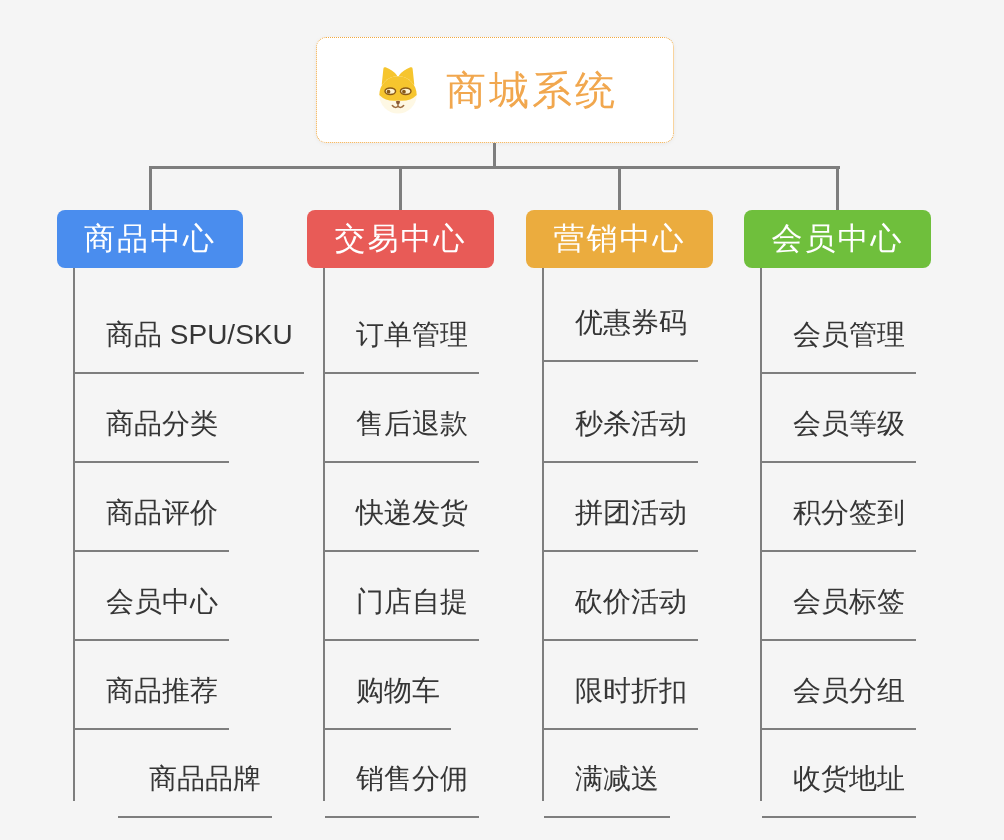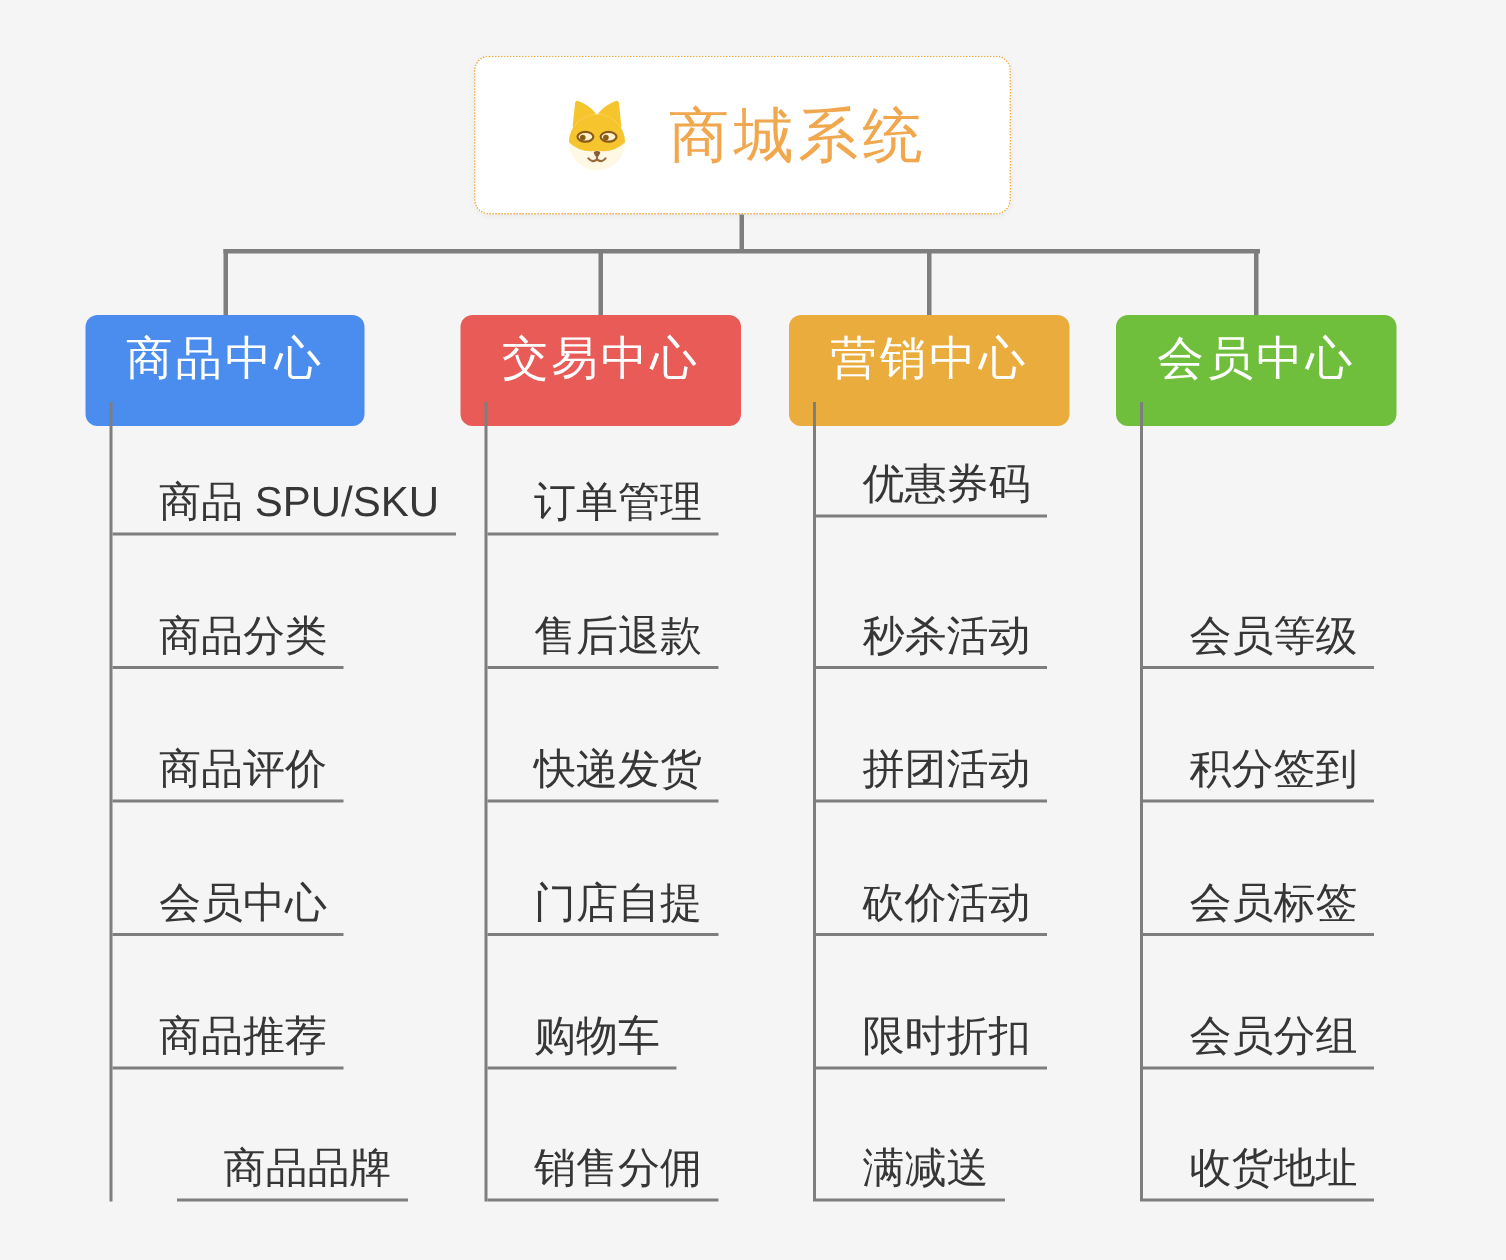--- a/index.html
+++ b/index.html
@@ -36,21 +36,21 @@
     font-weight:400;
     white-space:nowrap;
   }
   .dog-icon{width:52px;height:52px;display:block;}
   
   .line{position:absolute;background:#7e7e7e;}
   
   .branch-header{
     position:absolute;
     top:210px;
-    height:74px;
+    height:58px;
     border-radius:8px;
     color:#ffffff;
     font-size:31px;
     letter-spacing:2px;
     line-height:58px;
     text-align:center;
     white-space:nowrap;
     cursor:default;
   }
   
@@ -60,21 +60,21 @@
     width:235px;
     height:533px;
     border-left:2px solid #7e7e7e;
     box-sizing:content-box;
   }
   .branch-item{
     position:absolute;
     left:0;
     height:40px;
     line-height:40px;
-    padding:0 11px 0 31px;
+    padding:0 11px 17px 31px;
     font-size:28px;
     color:#363636;
     white-space:nowrap;
     border-bottom:2px solid #7e7e7e;
     cursor:default;
   }
 </style>
 </head>
 <body>
 
@@ -126,20 +126,21 @@
         <div class="branch-item" style="top: 35px;">优惠券码</div>
         <div class="branch-item" style="top: 136px;">秒杀活动</div>
         <div class="branch-item" style="top: 225px;">拼团活动</div>
         <div class="branch-item" style="top: 314px;">砍价活动</div>
         <div class="branch-item" style="top: 403px;">限时折扣</div>
         <div class="branch-item" style="top: 491px;">满减送</div>
       </div>
       <div class="line" style="left: 836px; top: 166px; width: 3px; height: 44px;"></div>
       <div class="branch-header" style="left: 744px; width: 187px; background: rgb(111, 191, 60);">会员中心</div>
       <div class="branch-column" style="left: 760px;">
+        <div class="branch-item" style="top: 47px;">会员管理</div>
         <div class="branch-item" style="top: 136px;">会员等级</div>
         <div class="branch-item" style="top: 225px;">积分签到</div>
         <div class="branch-item" style="top: 314px;">会员标签</div>
         <div class="branch-item" style="top: 403px;">会员分组</div>
         <div class="branch-item" style="top: 491px;">收货地址</div>
       </div>
     </div>
 
 </div>
 

